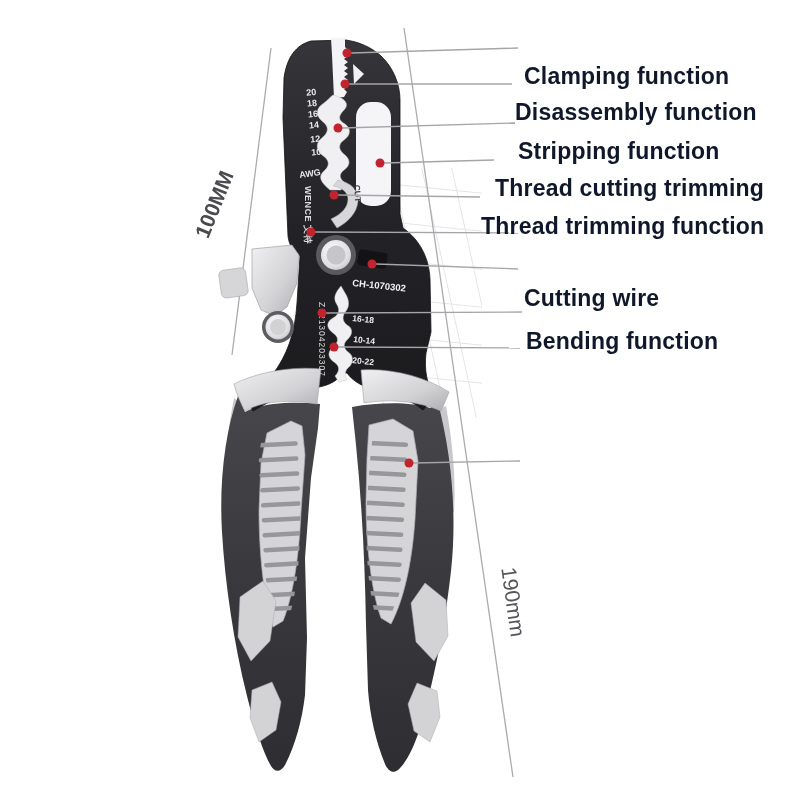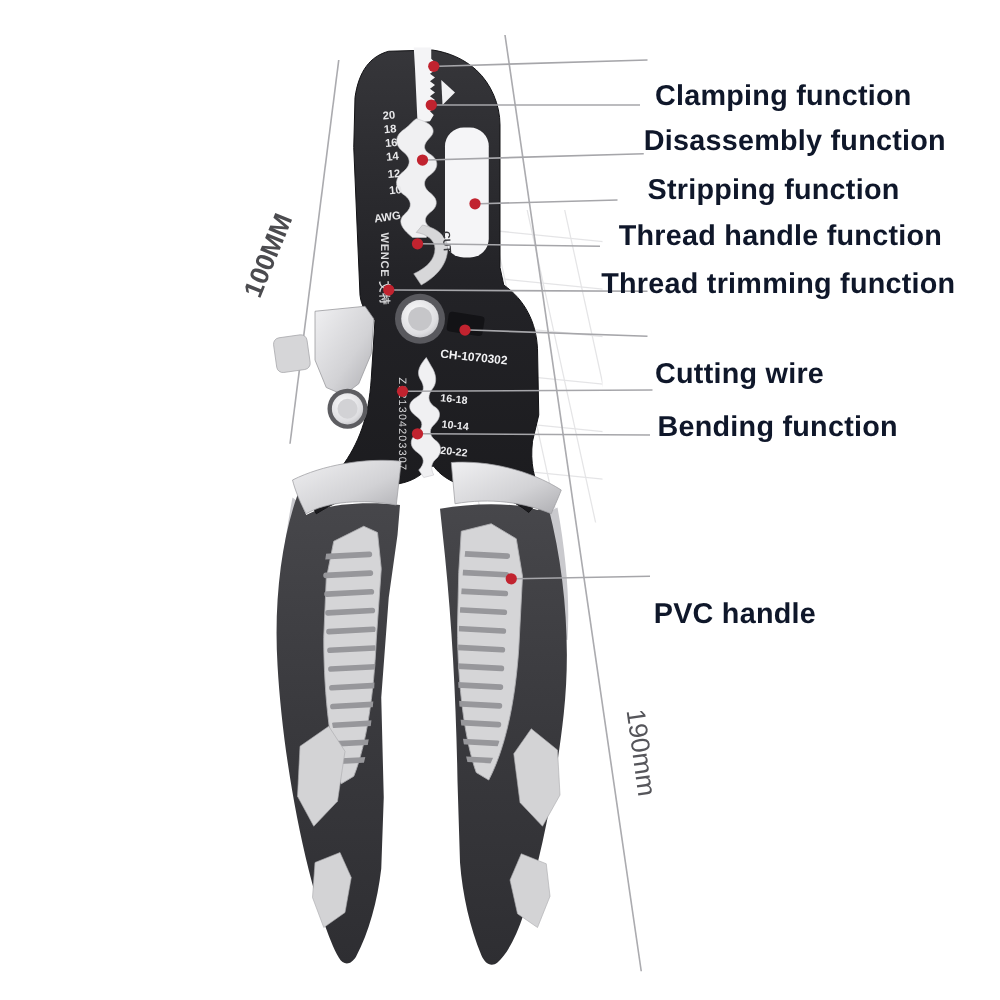--- a/index.html
+++ b/index.html
@@ -228,19 +228,18 @@
     <circle cx="372" cy="264" r="4.5"></circle>
     <circle cx="322" cy="313" r="4.5"></circle>
     <circle cx="334" cy="347" r="4.5"></circle>
     <circle cx="409" cy="463" r="4.5"></circle>
   </g>
 </svg>
 
 <div class="callout" style="left:524px;top:34px;">Clamping function</div>
 <div class="callout" style="left:518px;top:109px;">Stripping function</div>
 <div class="callout" style="left:515px;top:70px;">Disassembly function</div>
-<div class="callout" style="left:495px;top:146px;">Thread handle function</div>
+<div class="callout" style="left:495px;top:146px;">Thread cutting trimming</div>
 <div class="callout" style="left:481px;top:184px;">Thread trimming function</div>
 <div class="callout" style="left:526px;top:299px;">Bending function</div>
 <div class="callout" style="left:524px;top:256px;">Cutting wire</div>
-<div class="callout" style="left:523px;top:448px;">PVC handle</div>
 
 </div>
 
 </body></html>

